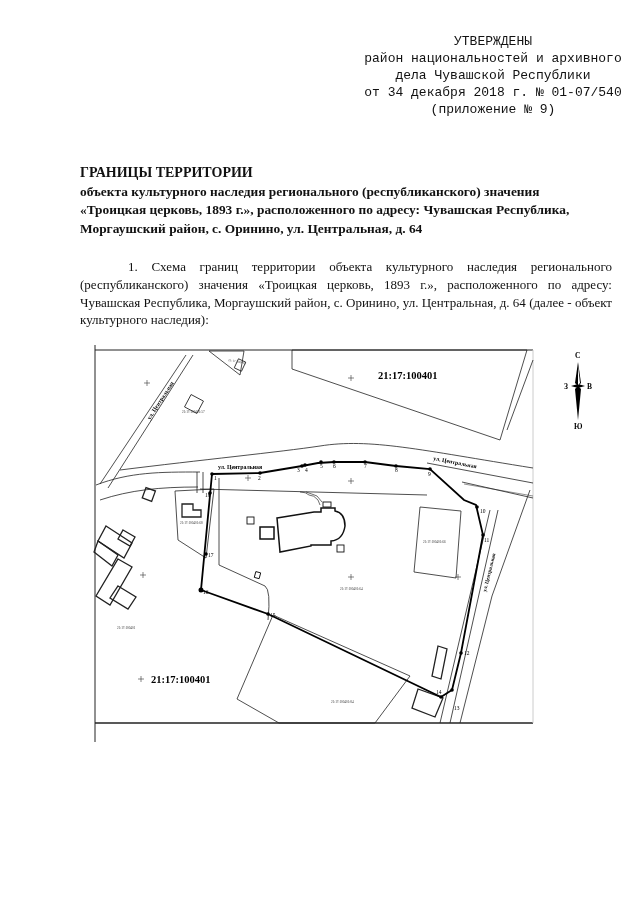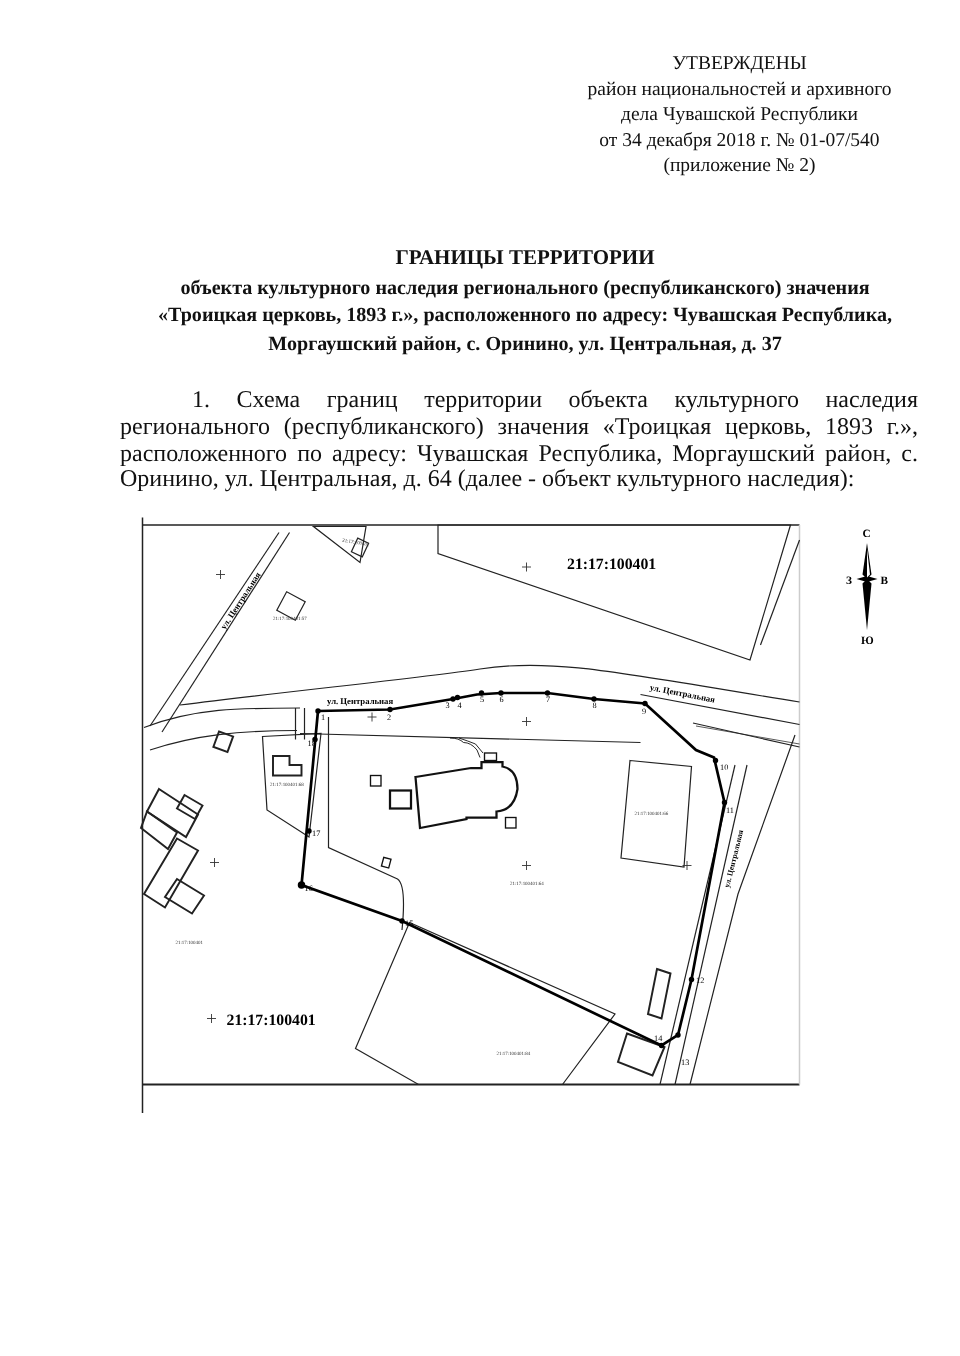--- a/index.html
+++ b/index.html
@@ -1,41 +1,41 @@
 <!DOCTYPE html>
 <html><head>
 <meta charset="utf-8">
 <style>
   html, body { margin: 0; padding: 0; background: #ffffff; }
   body { width: 640px; height: 904px; position: relative; overflow: hidden; font-family: "Liberation Serif", "DejaVu Serif", serif; color: #111; }
-  .approval { position: absolute; left: 362px; top: 33px; width: 262px; text-align: center; font-size: 13px; line-height: 17px; }
-  .title-block { position: absolute; left: 80px; top: 164px; width: 540px; text-align: center; font-weight: bold; font-size: 13.4px; line-height: 18.5px; }
+  .approval { position: absolute; left: 362px; top: 33px; width: 262px; text-align: center; font-size: 13px; line-height: 17px; font-family: Liberation Mono, monospace; }
+  .title-block { position: absolute; left: 80px; top: 164px; width: 540px; text-align: left; font-weight: bold; font-size: 13.4px; line-height: 18.5px; }
   .title-block .main-title { font-size: 14px; }
-  .para { position: absolute; left: 80px; top: 258px; width: 532px; font-size: 16px; line-height: 17.8px; text-align: justify; }
+  .para { position: absolute; left: 80px; top: 258px; width: 532px; font-size: 13px; line-height: 17.8px; text-align: justify; }
   .para .indent { display: inline-block; width: 48px; }
   .map { position: absolute; left: 0; top: 0; width: 640px; height: 904px; }
   .map text { font-family: "Liberation Serif", "DejaVu Serif", serif; }
   .compass-label { font-family: "Liberation Serif", serif; font-size: 7.5px; font-weight: bold; }
 </style>
 </head>
 <body>
 
 <div class="approval">
   <div>УТВЕРЖДЕНЫ</div>
   <div>район национальностей и архивного</div>
   <div>дела Чувашской Республики</div>
   <div>от 34 декабря 2018 г. № 01-07/540</div>
-  <div>(приложение № 2)</div>
+  <div>(приложение № 9)</div>
 </div>
 
 <div class="title-block">
   <div class="main-title">ГРАНИЦЫ ТЕРРИТОРИИ</div>
   <div>объекта культурного наследия регионального (республиканского) значения</div>
   <div>«Троицкая церковь, 1893 г.», расположенного по адресу: Чувашская Республика,</div>
-  <div>Моргаушский район, с. Оринино, ул. Центральная, д. 37</div>
+  <div>Моргаушский район, с. Оринино, ул. Центральная, д. 64</div>
 </div>
 
 <div class="para">
   <span class="indent"></span><span>1. Схема границ территории объекта культурного наследия регионального (республиканского) значения «Троицкая церковь, 1893 г.», расположенного по адресу: Чувашская Республика, Моргаушский район, с. Оринино, ул. Центральная, д. 64 (далее - объект культурного наследия):</span>
 </div>
 
 <svg class="map" viewBox="0 0 640 904" xmlns="http://www.w3.org/2000/svg">
 
   <g stroke="#222" fill="none" stroke-width="1">
     <line x1="95" y1="350" x2="533" y2="350"></line>

